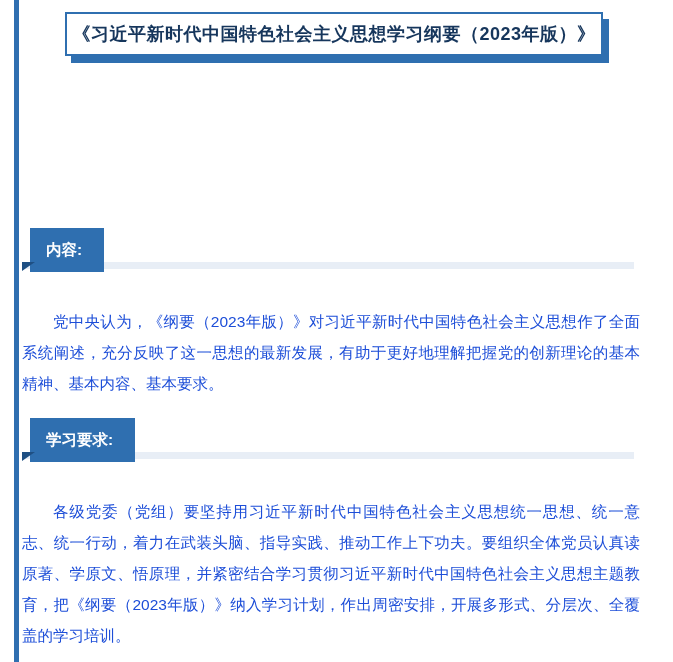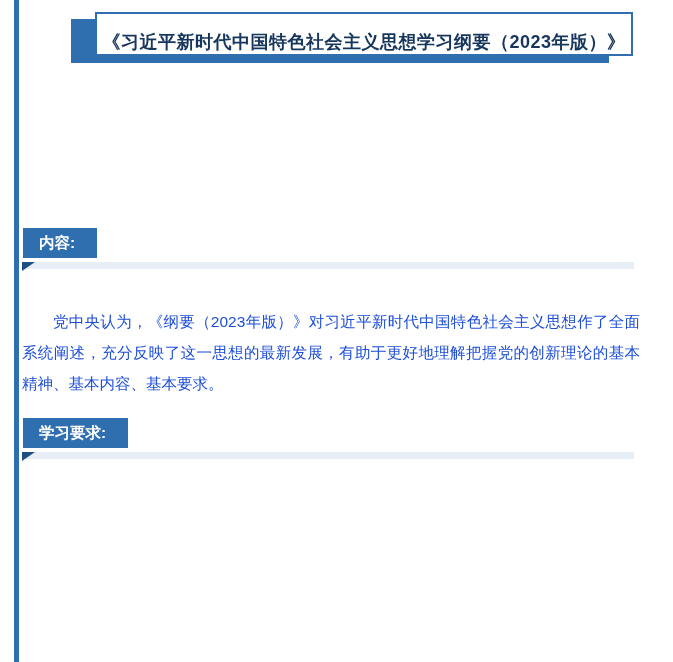--- a/index.html
+++ b/index.html
@@ -58,23 +58,22 @@
   .title-box {
     position: absolute;
     left: 65px;
     top: 12px;
     width: 538px;
     height: 44px;
     background: #ffffff;
     border: 2px solid #2f6fb0;
     box-sizing: border-box;
     display: flex;
-    align-items: flex-end;
+    align-items: center;
     justify-content: center;
-    margin-left: 30px;
   }
   .title-text {
     font-size: 18px;
     font-weight: bold;
     color: #16365c;
     letter-spacing: 0.5px;
     white-space: nowrap;
   }
 
   
@@ -100,23 +99,23 @@
   .sh-underline {
     position: absolute;
     left: 0;
     top: 34px;
     width: 612px;
     height: 7px;
     background: #e8eef6;
   }
   .sh-tab {
     position: absolute;
-    left: 1px;
+    left: 8px;
     top: 0;
-    height: 30px;
+    height: 44px;
     background: #2f6fb0;
     color: #ffffff;
     font-size: 15.5px;
     font-weight: bold;
     display: flex;
     align-items: center;
     padding: 0 22px 0 16px;
     box-sizing: border-box;
   }
   .sh-notch {
@@ -169,14 +168,15 @@
   </div>
 
   <p class="body-para" id="para-content">党中央认为，《纲要（2023年版）》对习近平新时代中国特色社会主义思想作了全面系统阐述，充分反映了这一思想的最新发展，有助于更好地理解把握党的创新理论的基本精神、基本内容、基本要求。</p>
 
   <div class="section-head" id="head-requirements">
     <div class="sh-underline"></div>
     <div class="sh-tab">学习要求:</div>
     <div class="sh-notch"></div>
   </div>
 
+  <p class="body-para" id="para-requirements">各级党委（党组）要坚持用习近平新时代中国特色社会主义思想统一思想、统一意志、统一行动，着力在武装头脑、指导实践、推动工作上下功夫。要组织全体党员认真读原著、学原文、悟原理，并紧密结合学习贯彻习近平新时代中国特色社会主义思想主题教育，把《纲要（2023年版）》纳入学习计划，作出周密安排，开展多形式、分层次、全覆盖的学习培训。</p>
 
 </div>
 
 </body></html>

